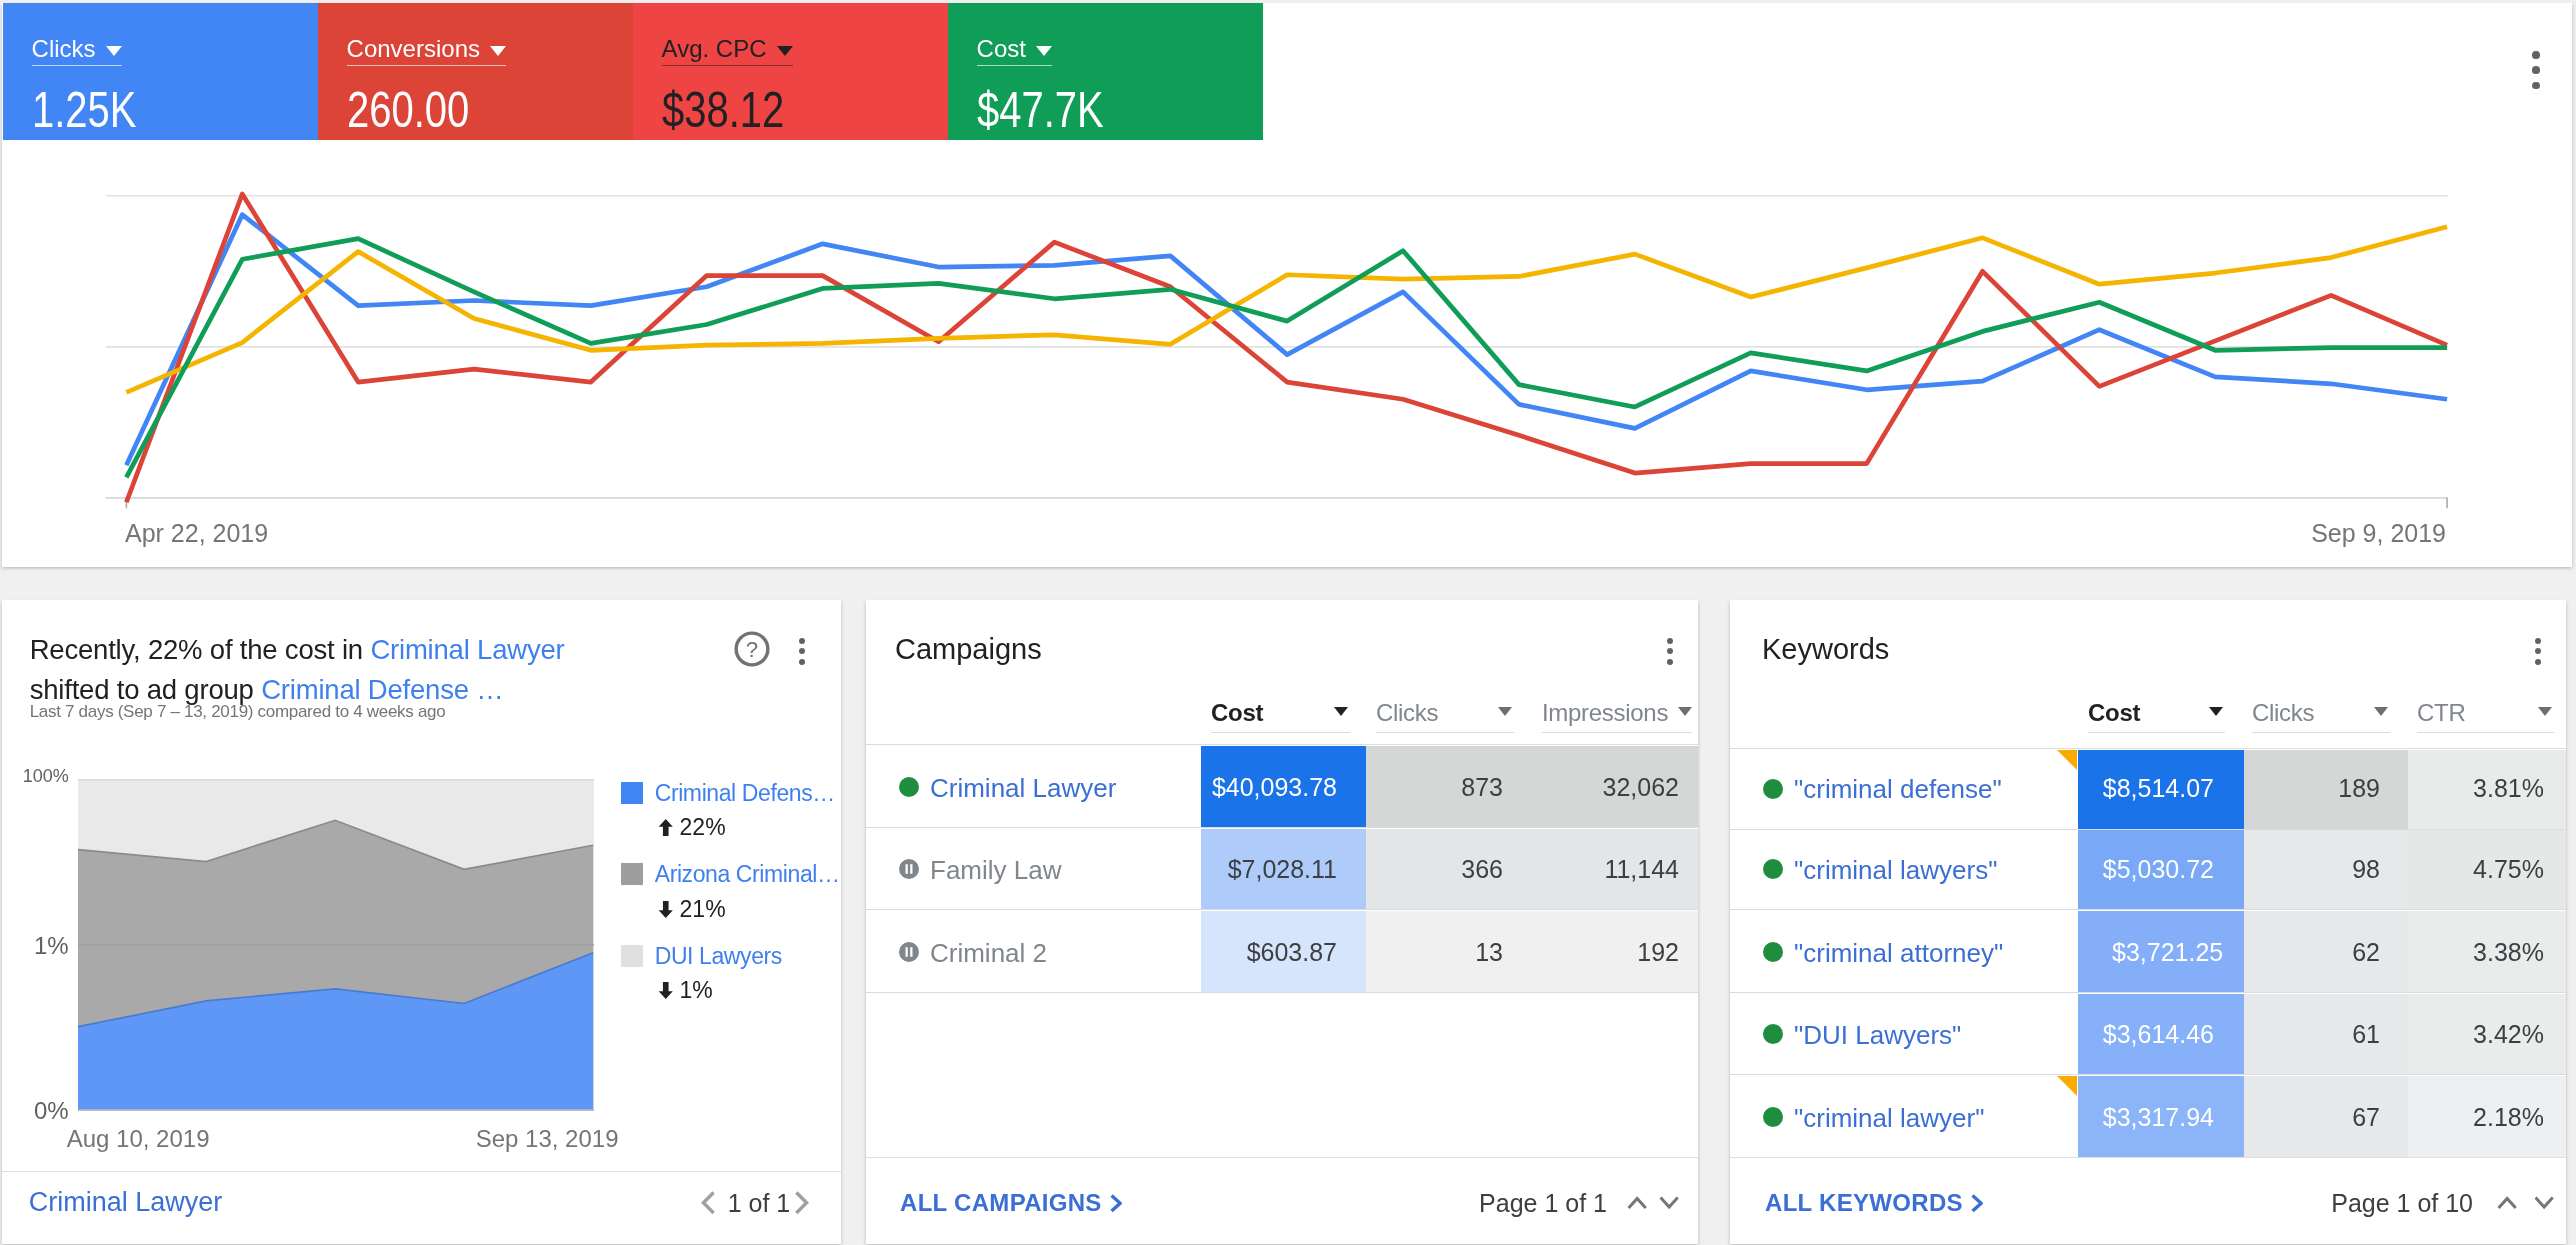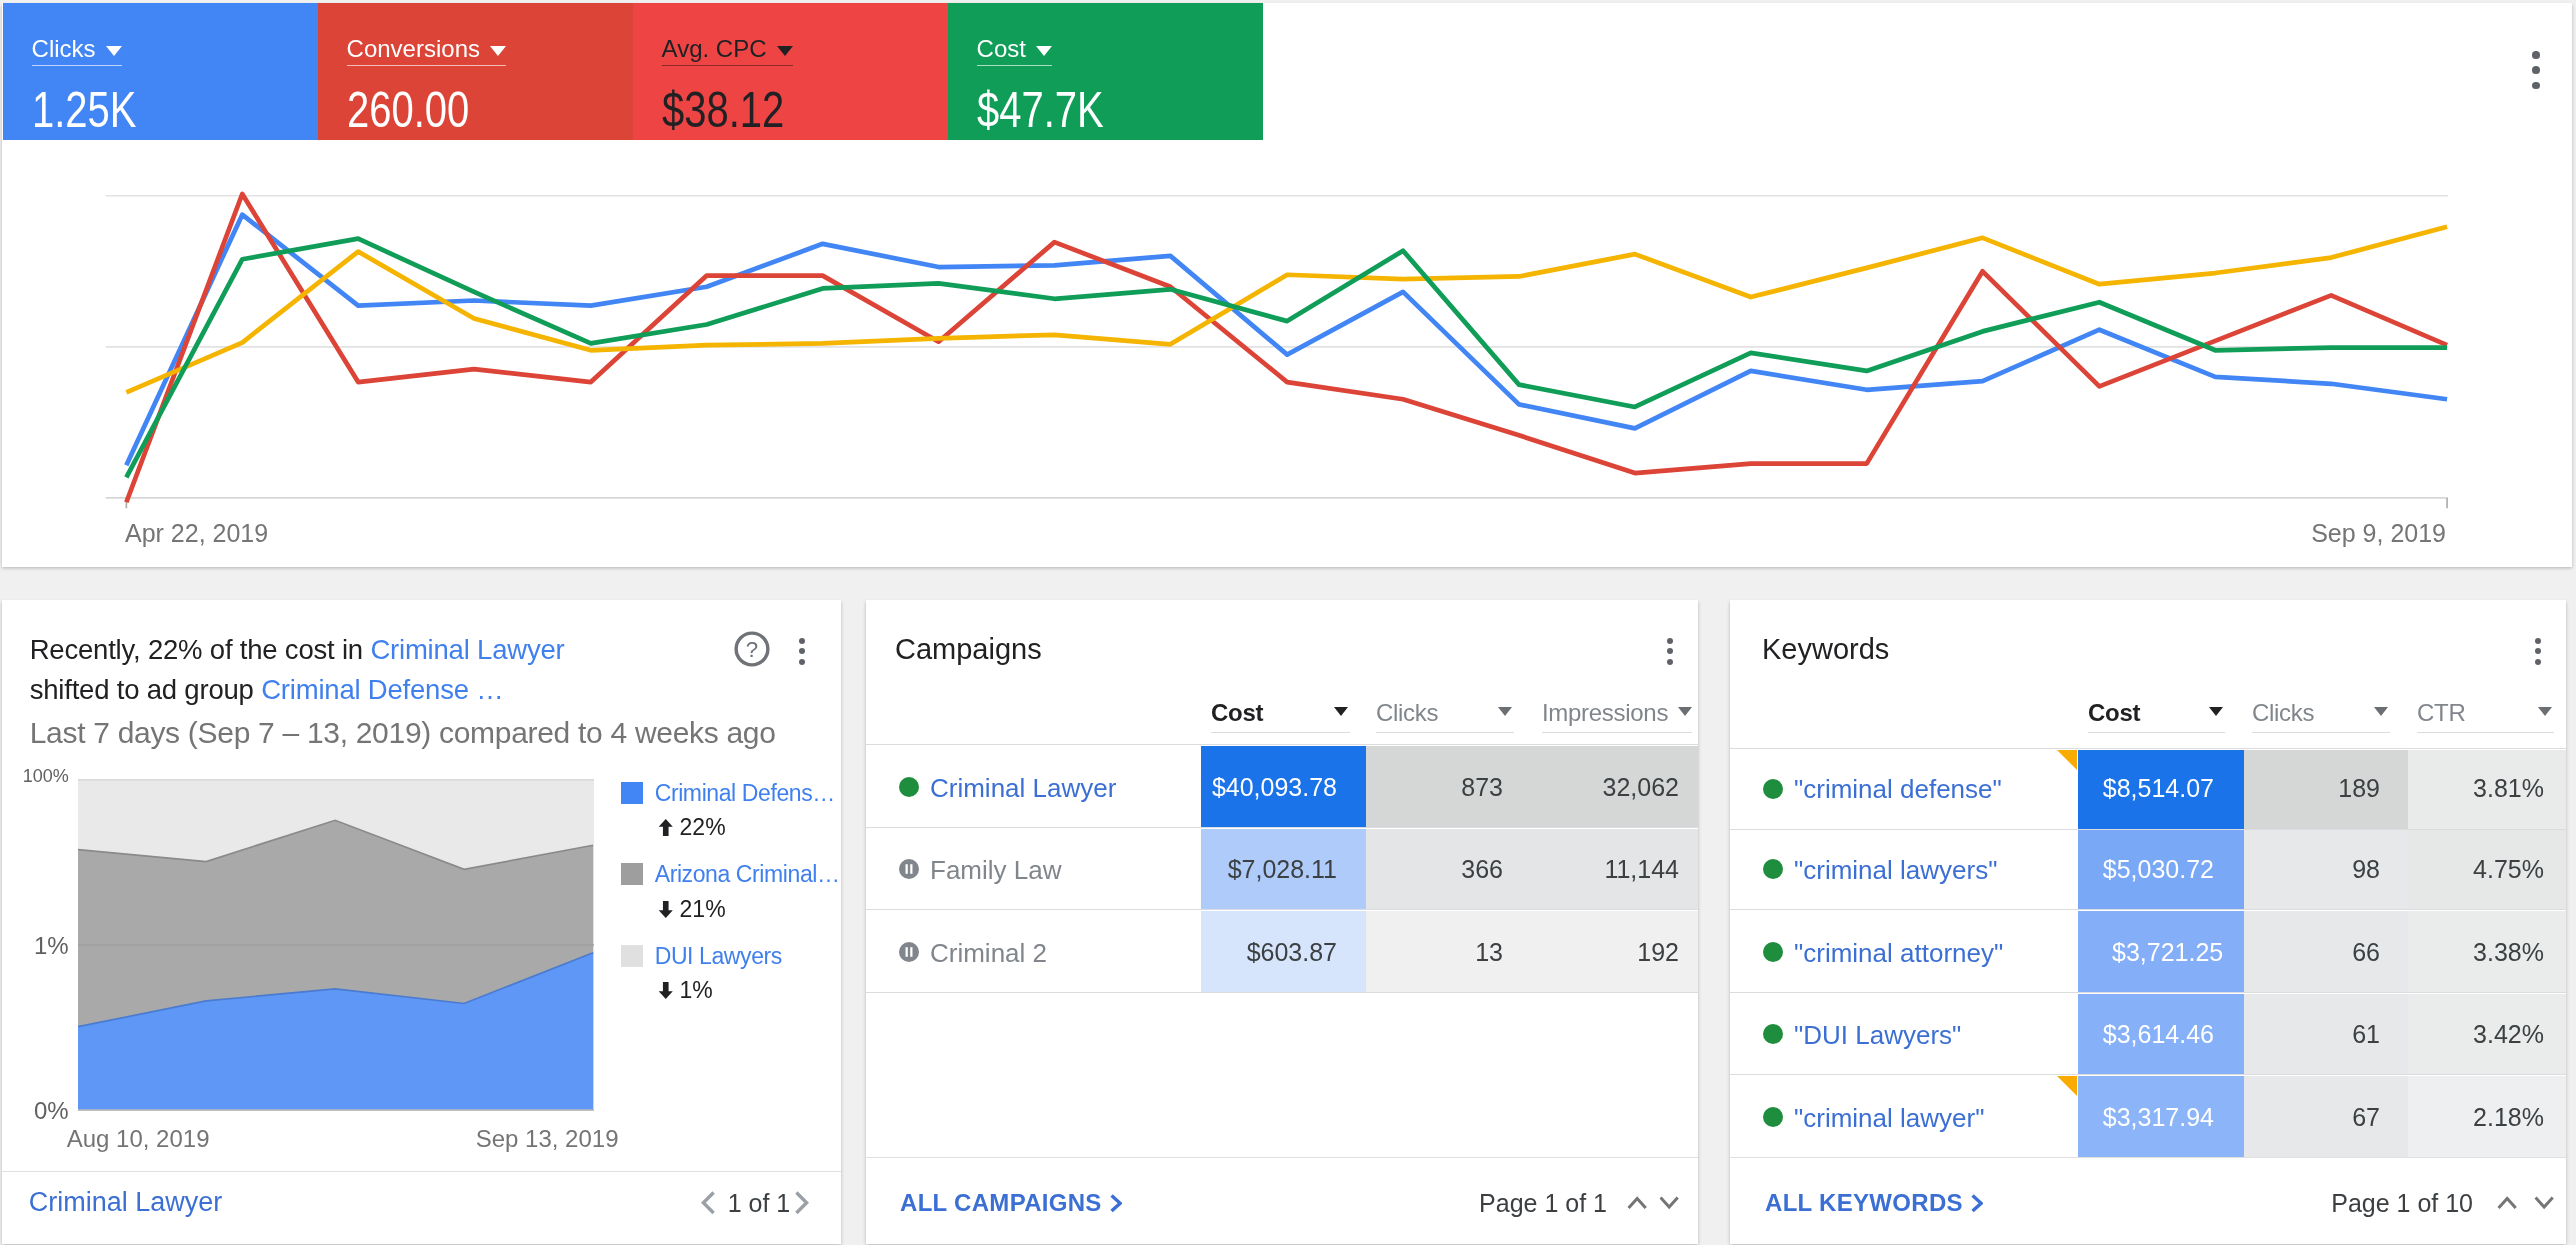--- a/index.html
+++ b/index.html
@@ -62,21 +62,21 @@
   </div>
 
   <div class="dots3 dotsbig" style="left:2532px; top:51px;">
       <span></span>
       <span></span>
       <span></span>
     </div>
 
   <div class="card" style="left:1.7px; top:600px; width:839px; height:644px;">
     <div class="abs" style="left:28px; top:30px; width:705px; font-size:27.5px; letter-spacing:-0.2px; line-height:40px; color:#212124;">Recently, 22% of the cost in <a class="link" style="color:#4080ee;" href="#">Criminal Lawyer</a><br>shifted to ad group <a class="link" style="color:#4080ee;" href="#">Criminal Defense&nbsp;…</a></div>
-    <div class="abs" style="left:28px; top:116px; font-size:30px; letter-spacing:-0.3px; color:#757575;">Last 7 days (Sep 7 – 13, 2019) compared to 4 weeks ago</div>
+    <div class="abs" style="left:28px; top:102px; font-size:17px; letter-spacing:-0.3px; color:#757575;">Last 7 days (Sep 7 – 13, 2019) compared to 4 weeks ago</div>
 
     <svg class="abs" style="left:732px; top:31px;" width="36" height="36" viewBox="0 0 42 42">
       <circle cx="21" cy="21" r="18.5" fill="none" stroke="#6f7377" stroke-width="4"></circle>
       <text x="21" y="30" font-size="26" fill="#6f7377" text-anchor="middle" font-family="Liberation Sans">?</text>
     </svg>
     <div class="dots3" style="left:797px; top:38px;">
         <span></span>
         <span></span>
         <span></span>
       </div>
@@ -235,21 +235,21 @@
 
     <div class="rowdot" style="left:33px; top:259px; background:#1e8e3e;"></div>
     <div class="rowname" style="left:64px; top:255px;"><a class="link" href="#">"criminal lawyers"</a></div>
     <div class="cellnum" style="left:348px; top:255px; width:136px; color:#fff;">$5,030.72</div>
     <div class="cellnum" style="left:514px; top:255px; width:136px;">98</div>
     <div class="cellnum" style="left:678px; top:255px; width:136px;">4.75%</div>
 
     <div class="rowdot" style="left:33px; top:342px; background:#1e8e3e;"></div>
     <div class="rowname" style="left:64px; top:338px;"><a class="link" href="#">"criminal attorney"</a></div>
     <div class="cellnum" style="left:348px; top:338px; width:136px; color:#fff;padding-left:34px;">$3,721.25</div>
-    <div class="cellnum" style="left:514px; top:338px; width:136px;">66</div>
+    <div class="cellnum" style="left:514px; top:338px; width:136px;">62</div>
     <div class="cellnum" style="left:678px; top:338px; width:136px;">3.38%</div>
 
     <div class="rowdot" style="left:33px; top:424px; background:#1e8e3e;"></div>
     <div class="rowname" style="left:64px; top:420px;"><a class="link" href="#">"DUI Lawyers"</a></div>
     <div class="cellnum" style="left:348px; top:420px; width:136px; color:#fff;">$3,614.46</div>
     <div class="cellnum" style="left:514px; top:420px; width:136px;">61</div>
     <div class="cellnum" style="left:678px; top:420px; width:136px;">3.42%</div>
 
     <div class="rowdot" style="left:33px; top:507px; background:#1e8e3e;"></div>
     <div class="rowname" style="left:64px; top:503px;"><a class="link" href="#">"criminal lawyer"</a></div>

